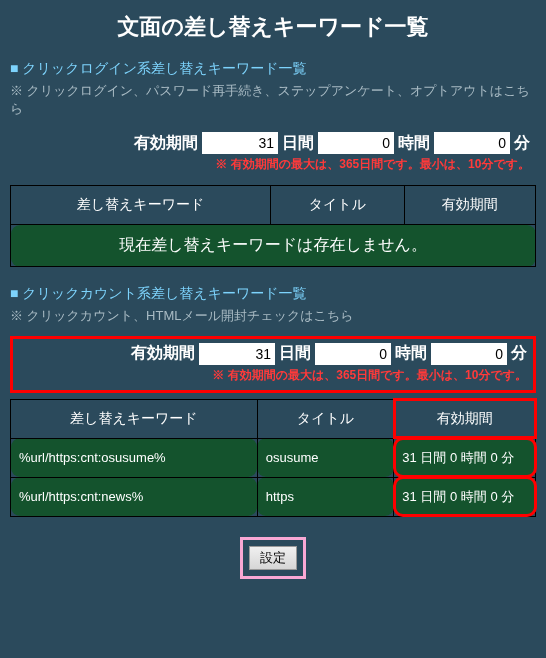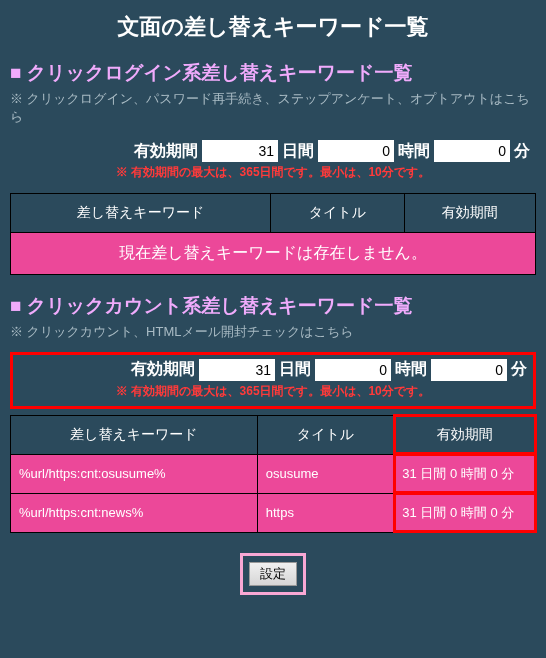--- a/index.html
+++ b/index.html
@@ -12,23 +12,23 @@
       font-size: 14px;
     }
     h1.page-title {
       text-align: center;
       font-size: 22px;
       font-weight: bold;
       color: #fff;
       margin: 4px 0 18px 0;
     }
     .section-title {
-      font-size: 19px;
-      font-weight: bold;
-      color: #f0abfc;
+      font-size: 14px;
+      font-weight: normal;
+      color: #7dd3fc;
       margin-bottom: 4px;
     }
     .section-note {
       color: #a9bbc4;
       font-size: 13px;
       margin-bottom: 10px;
       line-height: 1.4;
     }
     .validity-row {
       display: flex;
@@ -44,21 +44,21 @@
       height: 22px;
       text-align: right;
       border: none;
       padding: 2px 4px;
       font-size: 14px;
       background: #fff;
       color: #000;
     }
     .validity-caption {
       color: #ff3a3a;
-      text-align: center;
+      text-align: right;
       font-size: 12px;
       font-weight: bold;
       padding: 0 6px 6px 6px;
     }
     .highlight-box {
       border: 3px solid #ff0000;
       margin-bottom: 6px;
     }
     .validity-block {
       margin-bottom: 6px;
@@ -74,22 +74,23 @@
       color: #fff;
       text-align: left;
     }
     table.kw-table th {
       background: #2b4a5c;
       text-align: center;
       font-weight: normal;
       font-size: 14px;
     }
     table.kw-table td {
-      background: #ec4899;
+      background: #14532d;
       font-size: 13px;
+      border-radius: 9px;
     }
     table.kw-table td.empty-row {
       text-align: center;
       font-size: 16px;
     }
     .col-highlight {
       outline: 3px solid #ff0000;
       outline-offset: -2px;
       position: relative;
     }

